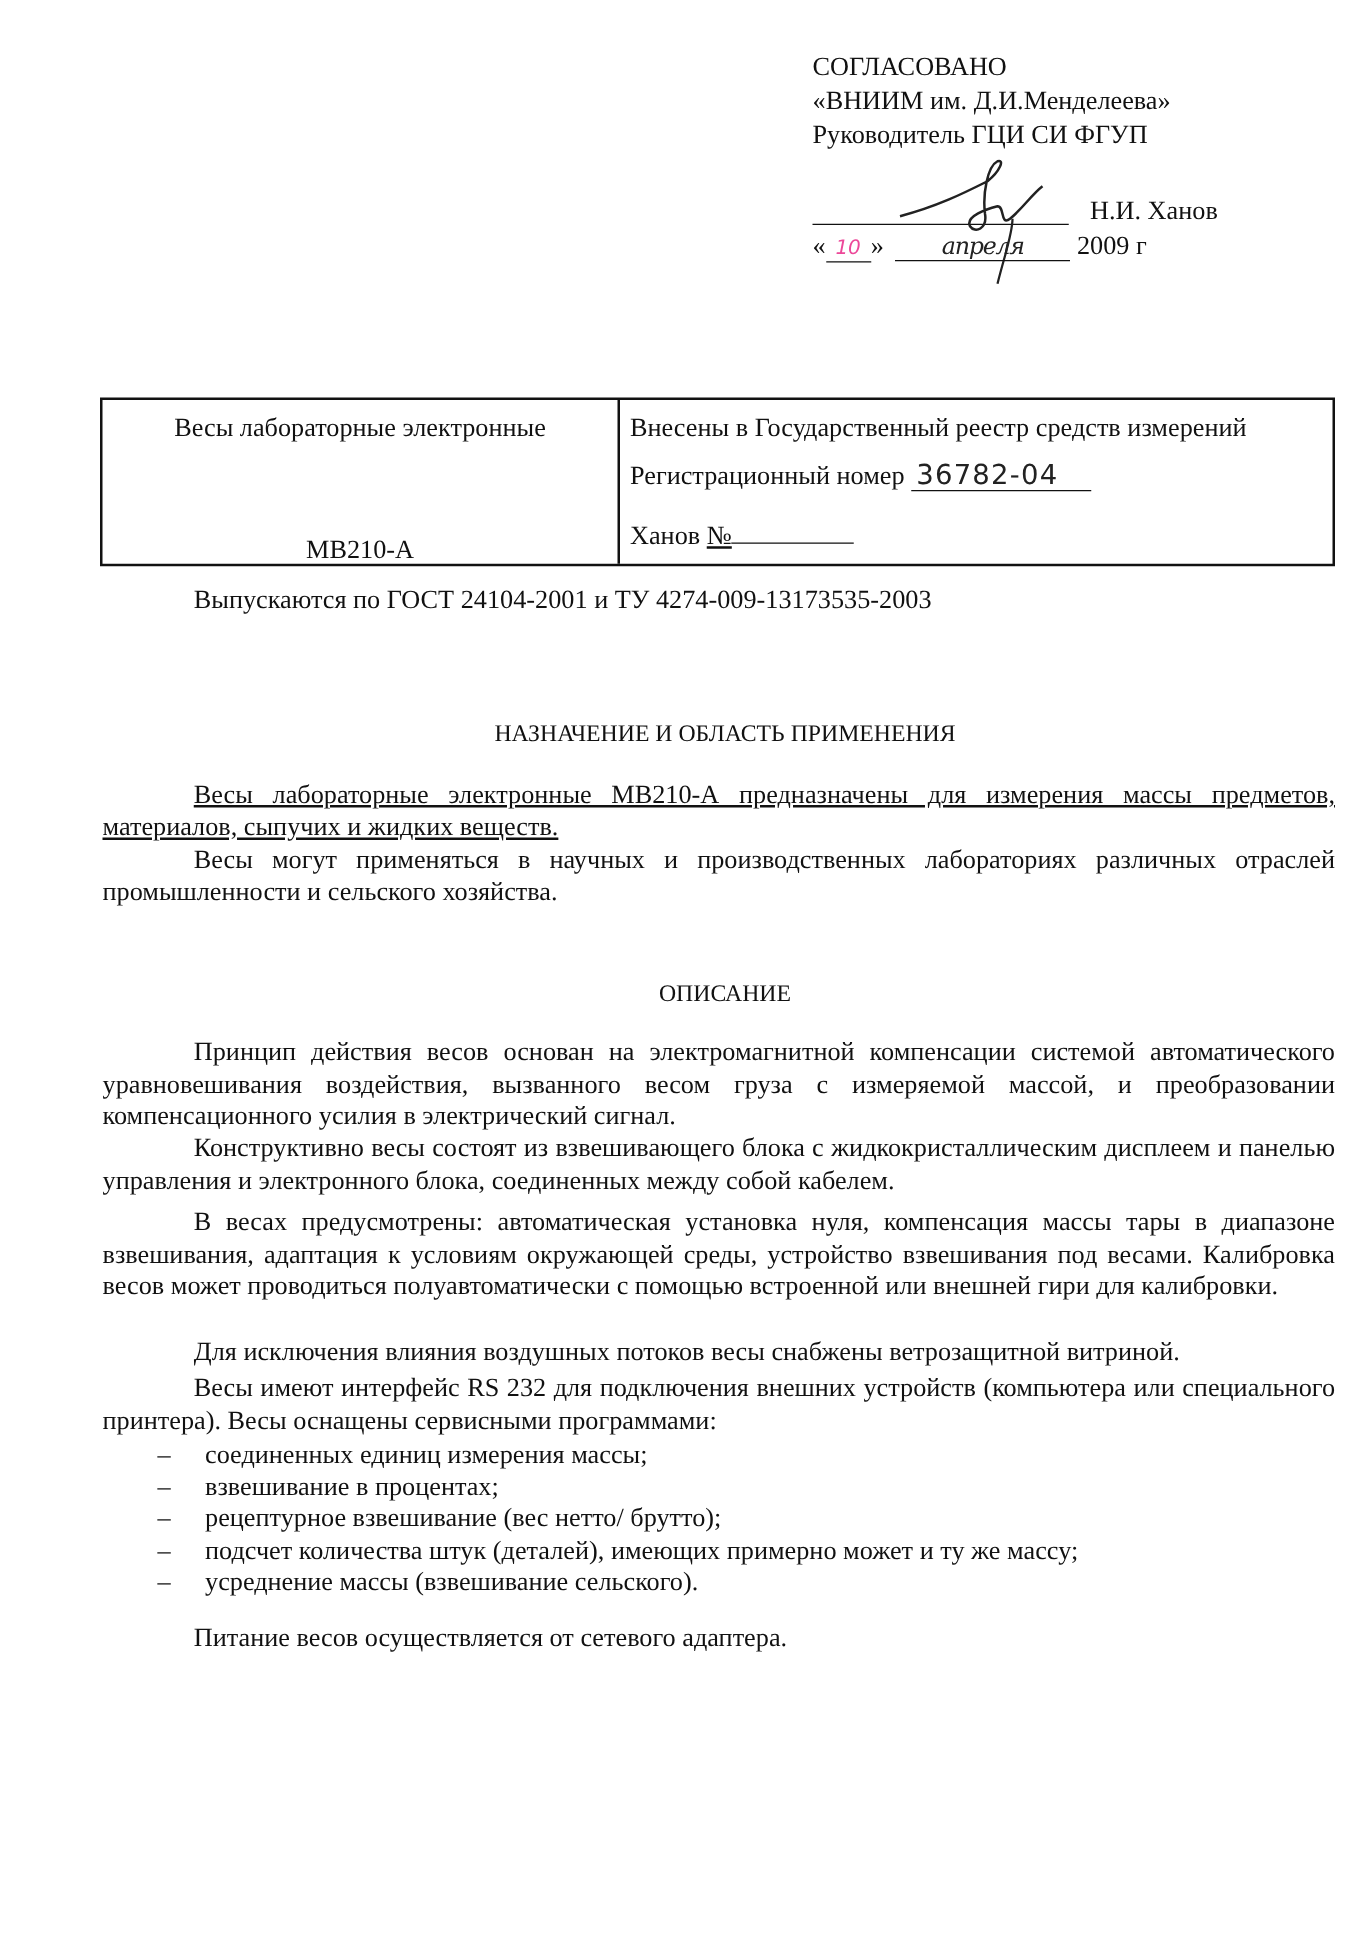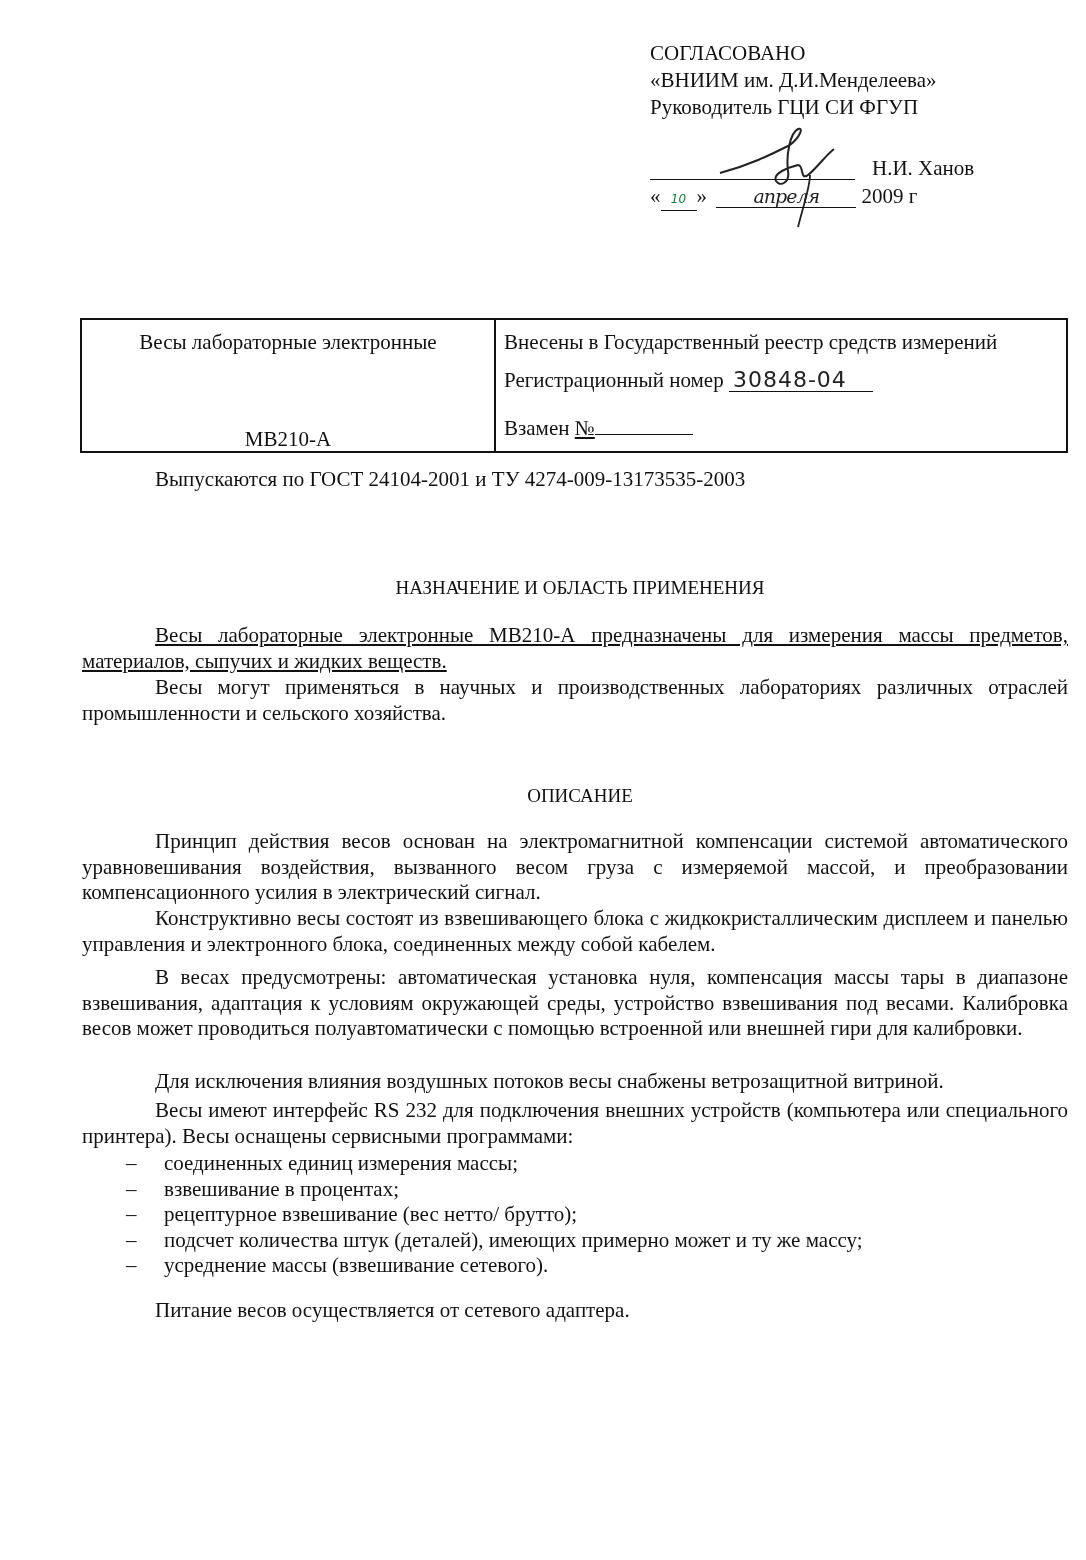--- a/index.html
+++ b/index.html
@@ -59,22 +59,22 @@
       white-space: nowrap;
       height: 30px;
     }
     .date-day {
       display: inline-block;
       width: 36px;
       text-align: center;
       border-bottom: 1.5px solid #111;
       font-family: "DejaVu Sans", sans-serif;
       font-style: italic;
-      font-size: 12px;
-      color: #15803d;
+      font-size: 16px;
+      color: #ec4899;
       line-height: 22px;
     }
     .date-month {
       display: inline-block;
       width: 140px;
       margin-left: 4px;
       border-bottom: 1.5px solid #111;
       font-family: "DejaVu Serif", serif;
       font-style: italic;
       font-size: 19px;
@@ -208,24 +208,24 @@
 
 <div class="reg-table">
   <div class="reg-left">
     <span>Весы лабораторные электронные</span>
     <span>МВ210-А</span>
   </div>
   <div class="reg-right">
     <div class="r1">Внесены в Государственный реестр средств измерений</div>
     <div class="r2">
       <span>Регистрационный  номер</span>
-      <span class="reg-number">30848-04</span>
+      <span class="reg-number">36782-04</span>
     </div>
     <div class="r3">
-      <span>Взамен</span>
+      <span>Ханов</span>
       <span class="replace-no">№</span><span class="replace-blank"></span>
     </div>
   </div>
 </div>
 
 <div class="standards">Выпускаются по ГОСТ 24104-2001 и ТУ 4274-009-13173535-2003</div>
 
 <div class="section-title" style="top:577px;">НАЗНАЧЕНИЕ И ОБЛАСТЬ ПРИМЕНЕНИЯ</div>
 <div class="para" style="top:623px;text-decoration:underline;"><span class="indent"></span><span>Весы лабораторные электронные МВ210-А предназначены  для измерения массы предметов, материалов, сыпучих и жидких веществ.</span></div>
 <div class="para" style="top:675px;"><span class="indent"></span><span>Весы могут применяться в научных и производственных лабораториях различных отраслей промышленности и сельского хозяйства.</span></div>
@@ -235,16 +235,16 @@
 <div class="para" style="top:906px;"><span class="indent"></span><span>Конструктивно весы состоят из взвешивающего блока с жидкокристаллическим дисплеем и панелью управления и электронного блока, соединенных между собой кабелем.</span></div>
 <div class="para" style="top:965px;"><span class="indent"></span><span>В весах предусмотрены: автоматическая установка нуля, компенсация массы тары в диапазоне взвешивания, адаптация к условиям окружающей среды, устройство взвешивания под весами. Калибровка весов может проводиться полуавтоматически с помощью встроенной или внешней гири для калибровки.</span></div>
 <div class="para" style="top:1069px;"><span class="indent"></span><span>Для исключения влияния воздушных потоков весы снабжены  ветрозащитной витриной.</span></div>
 <div class="para" style="top:1098px;"><span class="indent"></span><span>Весы имеют интерфейс RS 232 для подключения внешних устройств (компьютера или специального принтера). Весы оснащены сервисными программами:</span></div>
 
 <ul class="bullets" style="top:1151px;">
   <li><span class="dash">–</span><span>соединенных единиц измерения массы;</span></li>
   <li><span class="dash">–</span><span>взвешивание в процентах;</span></li>
   <li><span class="dash">–</span><span>рецептурное взвешивание (вес нетто/ брутто);</span></li>
   <li><span class="dash">–</span><span>подсчет количества штук (деталей), имеющих примерно может и ту же массу;</span></li>
-  <li><span class="dash">–</span><span>усреднение массы (взвешивание сетевого).</span></li>
+  <li><span class="dash">–</span><span>усреднение массы (взвешивание сельского).</span></li>
 </ul>
 
 <div class="power" style="top:1298px;">Питание весов осуществляется от сетевого адаптера.</div>
 
 </body></html>

